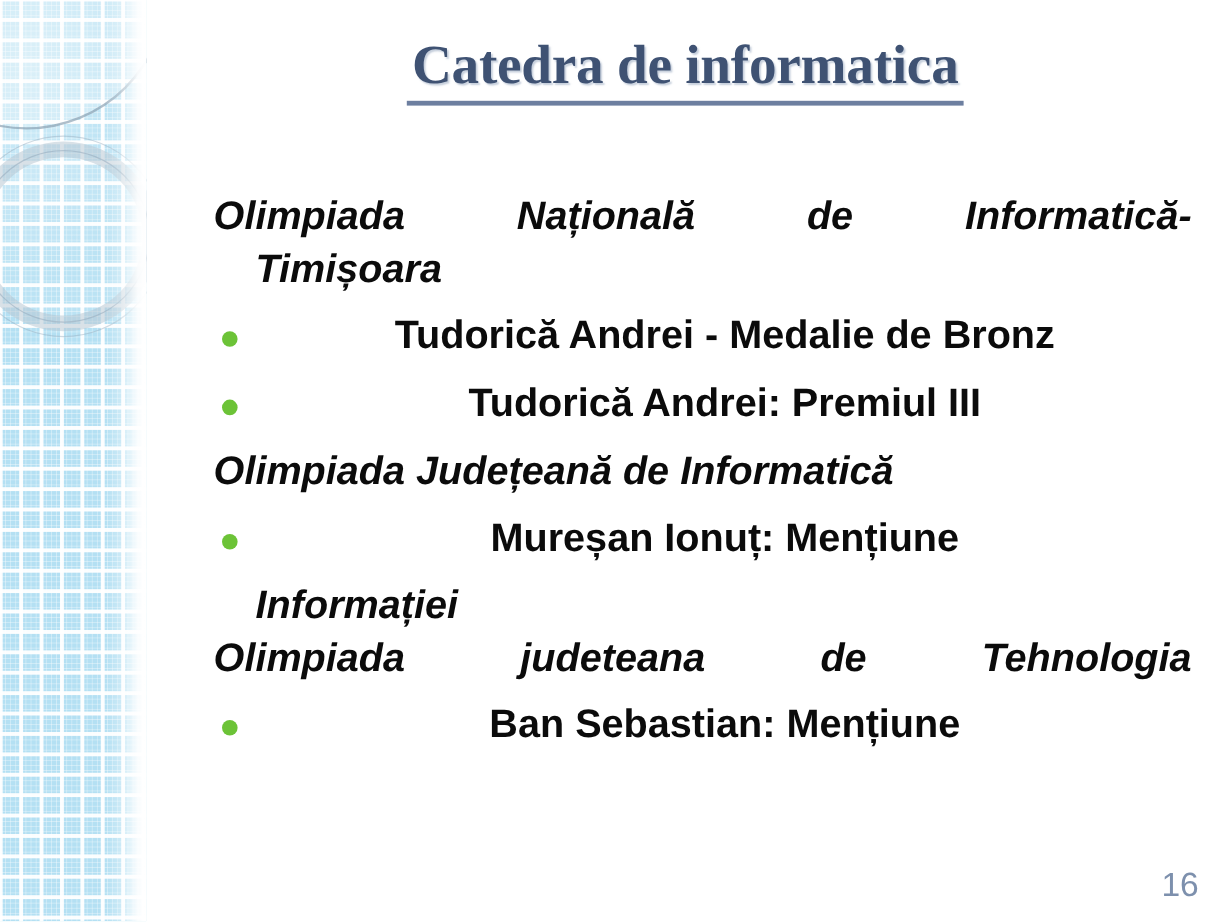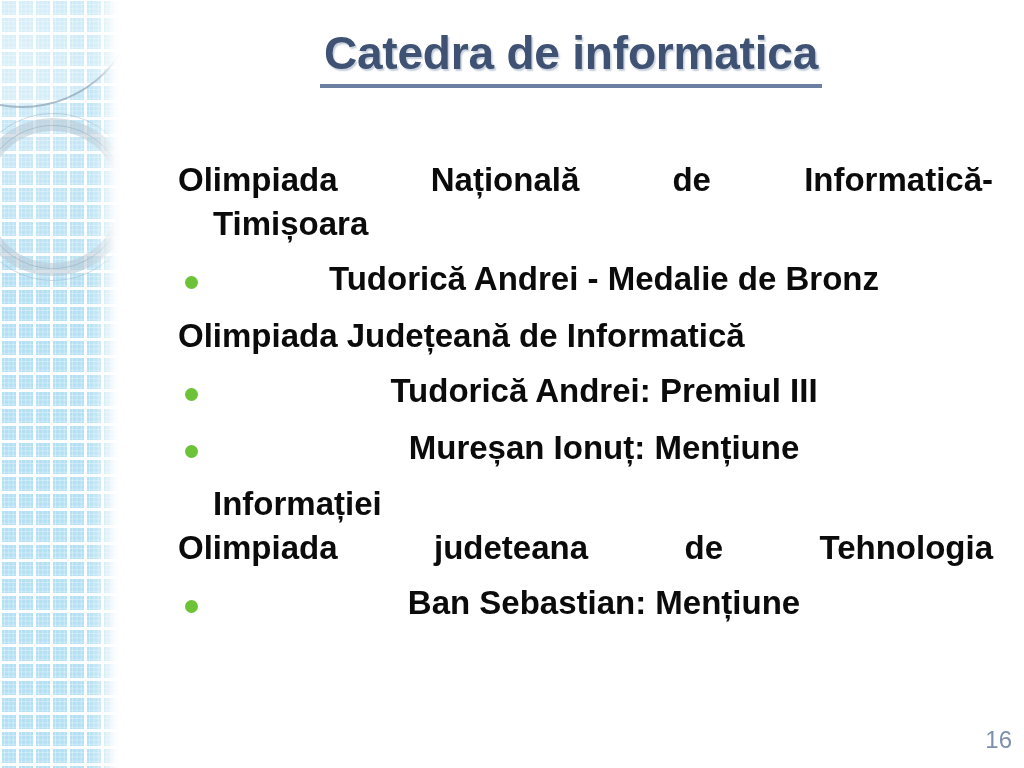--- a/index.html
+++ b/index.html
@@ -116,20 +116,21 @@
     font-size: 46px;
     font-weight: bold;
     color: #3f5273;
     letter-spacing: -0.2px;
     text-shadow: 1.5px 2px 1.5px rgba(150,165,190,0.55);
   }
   .slide-title .t-inner {
     display: inline-block;
     padding: 0 4px 4px 4px;
     border-bottom: 4px solid #6d7fa0;
+    font-family: Liberation Serif, serif;
   }
 
   
   .body-block {
     position: absolute;
     left: 178px;
     top: 158px;
     width: 815px;
   }
   .line {
@@ -138,20 +139,21 @@
     font-size: 33px;
     font-weight: bold;
     line-height: 1.32;
     margin-bottom: 12px;
   }
   .line.heading {
     text-align: justify;
     text-justify: inter-word;
     padding-left: 0;
     text-indent: 0;
+    font-style: italic;
   }
   .line.heading > .txt {
     display: block;
     padding-left: 35px;
     text-indent: -35px;
   }
   .line.bulleted {
     padding-left: 37px;
     margin-bottom: 13px;
     text-align: center;
@@ -176,23 +178,23 @@
     text-align: justify;
     text-align-last: justify;
   }
   .justify-all > .jline.indent {
     padding-left: 35px;
   }
 
   
   .page-number {
     position: absolute;
-    right: 12px;
+    right: 25px;
     bottom: 14px;
-    font-size: 24px;
+    font-size: 28px;
     color: #7d90ad;
     font-weight: normal;
   }
 </style>
 </head>
 <body>
 
 <div id="slide">
 
   <div class="deco-panel">
@@ -214,27 +216,27 @@
     <div class="line heading justify-all">
       <span class="jline stretch">Olimpiada  Națională  de  Informatică-</span>
       <span class="jline indent">Timișoara</span>
     </div>
 
     <div class="line bulleted">
       <span class="bullet-dot"></span>
       <span>Tudorică Andrei - Medalie de Bronz</span>
     </div>
 
+    <div class="line bulleted">
+      <span class="bullet-dot"></span>
+      <span>Tudorică Andrei:  Premiul III</span>
+    </div>
+
     <div class="line heading">
       <span class="txt">Olimpiada Județeană de Informatică</span>
-    </div>
-
-    <div class="line bulleted">
-      <span class="bullet-dot"></span>
-      <span>Tudorică Andrei:  Premiul III</span>
     </div>
 
     <div class="line bulleted">
       <span class="bullet-dot"></span>
       <span>Mureșan Ionuț:  Mențiune</span>
     </div>
 
     <div class="line heading justify-all">
       <span class="jline indent">Informației</span>
       <span class="jline stretch">Olimpiada   judeteana   de   Tehnologia</span>

